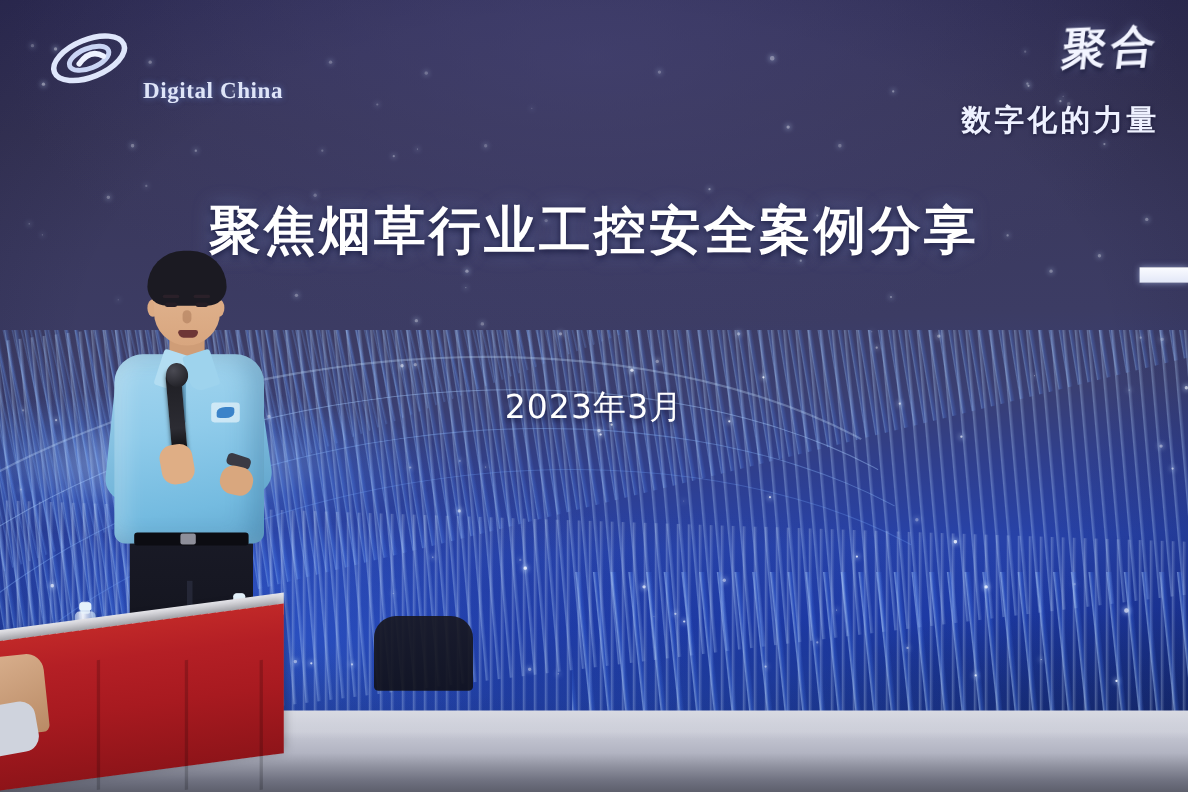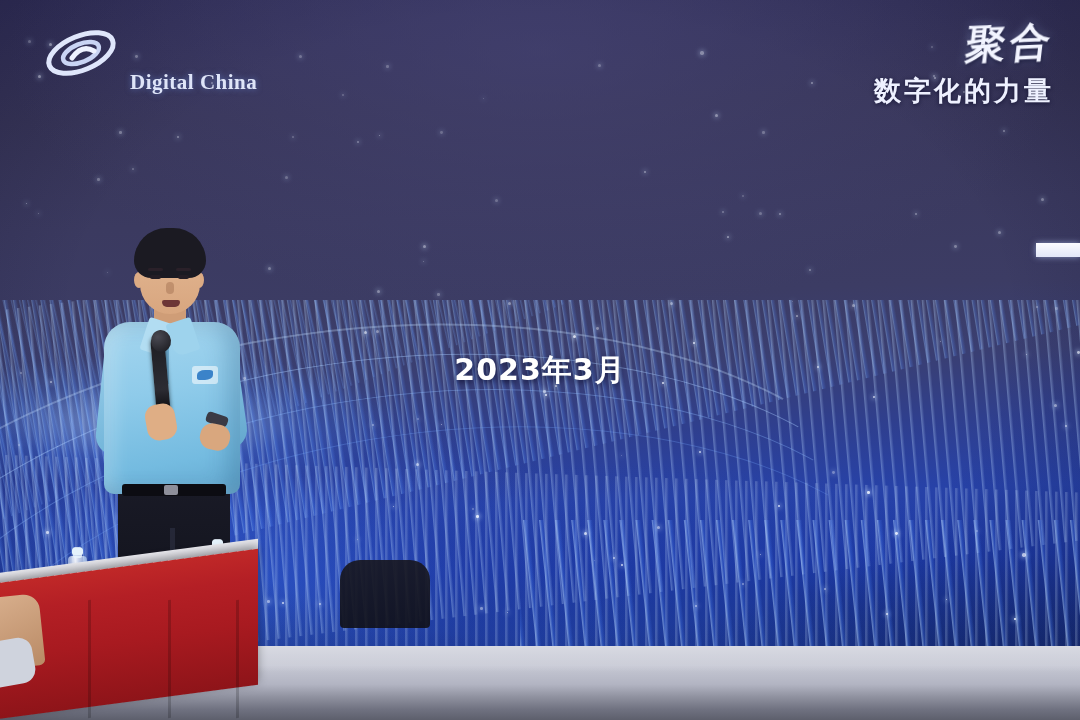--- a/index.html
+++ b/index.html
@@ -105,35 +105,35 @@
   .slogan{ position:absolute; right:26px; top:16px; width:260px; height:100px; text-align:right; }
   .slogan-cal{
     font-size:40px; font-weight:700; color:#f2f4ff; letter-spacing:4px;
     font-family:"DejaVu Serif","Liberation Serif",serif;
     transform:skewX(-9deg) rotate(-2.5deg);
     display:inline-block;
     text-shadow:1px 2px 5px rgba(10,10,40,.8), 0 0 10px rgba(180,200,255,.4);
     filter:blur(.2px);
   }
   .slogan-sub{
-    margin-top:2px;
+    margin-top:20px;
     font-size:27px; font-weight:600; letter-spacing:3px; color:#eef1ff;
     font-family:"DejaVu Sans","Liberation Sans",sans-serif;
     text-shadow:0 1px 4px rgba(10,10,40,.75);
   }
 
   .slide-title{
     position:absolute; left:0; top:178px; width:1080px; text-align:center;
     font-size:47px; font-weight:700; letter-spacing:3px; color:#ffffff;
     font-family:"DejaVu Sans","Liberation Sans",sans-serif;
     text-shadow:0 2px 7px rgba(10,12,45,.85), 0 0 18px rgba(150,180,255,.35);
   }
   .slide-date{
     position:absolute; left:0; top:350px; width:1080px; text-align:center;
-    font-size:30px; font-weight:700; letter-spacing:1px; color:#ffffff;
+    font-size:30px; font-weight:400; letter-spacing:1px; color:#ffffff;
     text-shadow:0 2px 6px rgba(10,12,45,.8);
   }
   .slide-company{
     position:absolute; left:0; top:452px; width:1080px; text-align:center;
     font-size:34px; font-weight:700; letter-spacing:2px; color:#ffffff;
     text-shadow:0 2px 6px rgba(8,14,60,.85), 0 0 14px rgba(150,185,255,.3);
   }
   .right-bar{
     position:absolute; left:1036px; top:243px; width:44px; height:14px;
     background:linear-gradient(180deg,#fbfcff,#e2e7f7);
@@ -446,20 +446,21 @@
       <path d="M30 34 Q40 20 52 27" fill="none" stroke="#eef2ff" stroke-width="5" stroke-linecap="round"></path>
     </svg>
     <div class="dc-en">Digital China</div>
   </div>
 
   <div class="slogan">
     <div class="slogan-cal">聚合</div>
     <div class="slogan-sub">数字化的力量</div>
   </div>
 
+  <div class="slide-title">聚焦烟草行业工控安全案例分享</div>
   <div class="slide-date">2023年3月</div>
   <div class="right-bar"></div>
 
   <div class="stage-floor"></div>
   <div class="floor-sheen"></div>
 
   <div class="speaker">
     <div class="sp-pants"></div>
     <div class="sp-legsplit"></div>
     <div class="sp-armL"></div>

